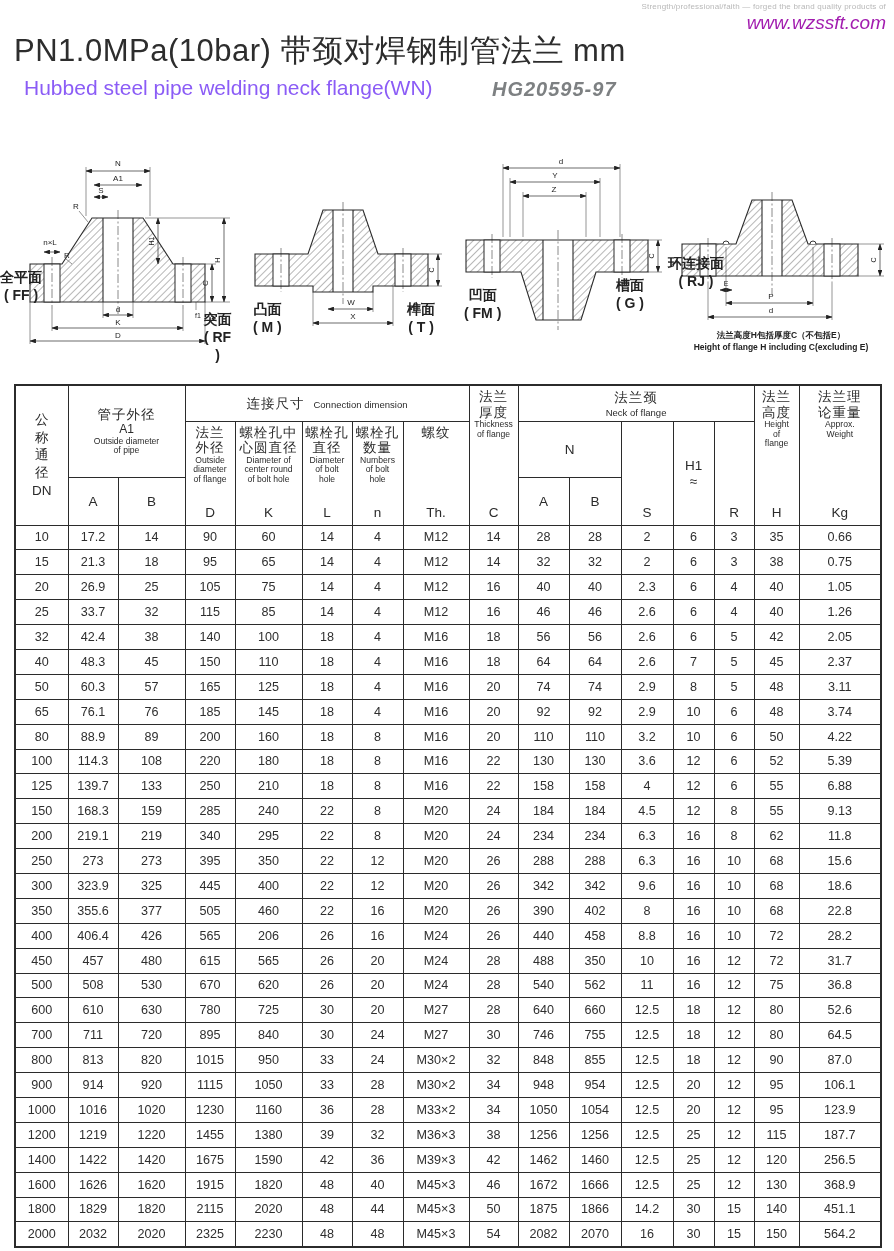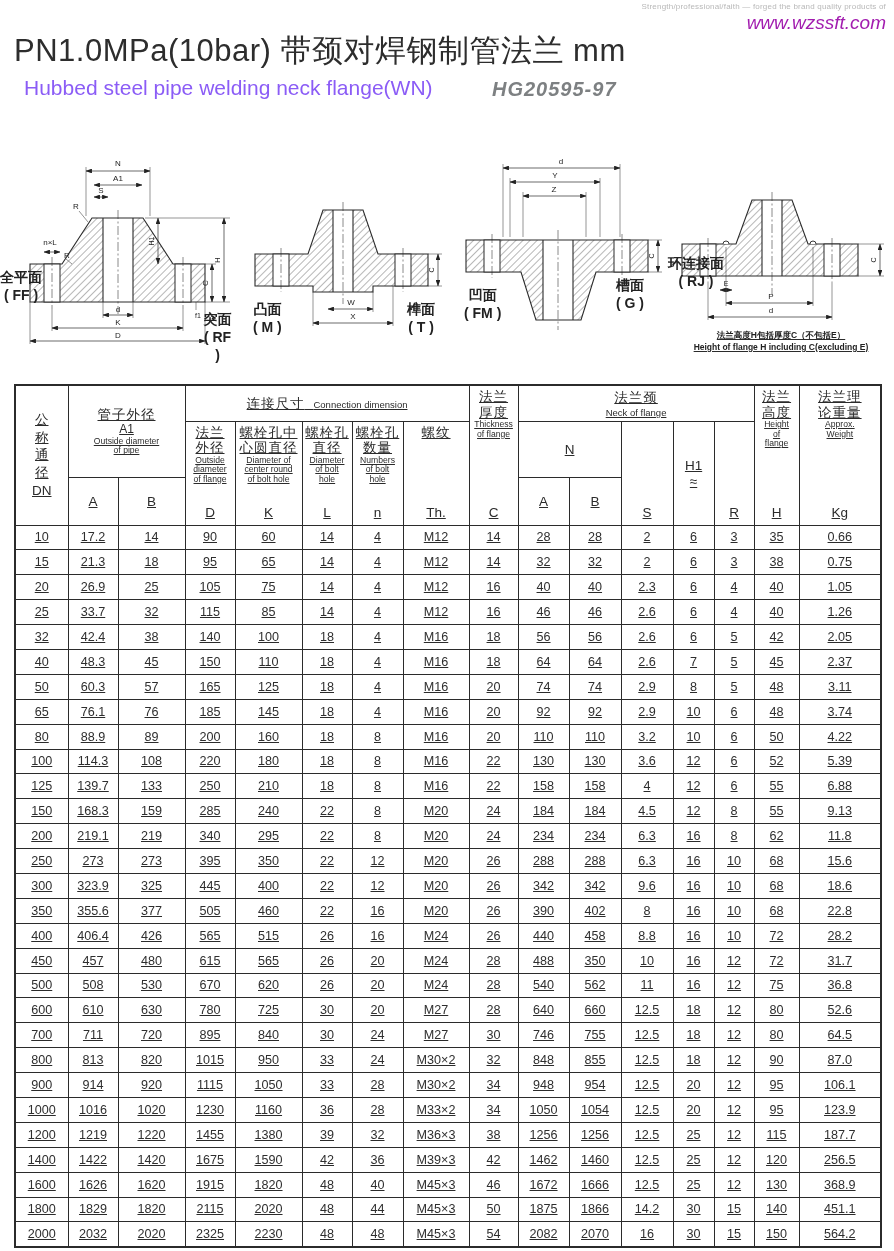--- a/index.html
+++ b/index.html
@@ -1,18 +1,18 @@
 <!DOCTYPE html>
 <html><head>
 <meta charset="utf-8">
 <style>
   * { margin:0; padding:0; box-sizing:border-box; }
   html,body { background:#ffffff; }
   body { width:894px; height:1251px; font-family:"Liberation Sans","DejaVu Sans",sans-serif; color:#2b2b2b; overflow:hidden; }
-  .page { position:relative; width:894px; height:1251px; background:#fff;text-decoration:underline; }
+  .page { position:relative; width:894px; height:1251px; background:#fff; }
 
   
   .tophead { position:relative; height:112px; }
   .tagline { position:absolute; top:2px; right:8px; font-size:8px; color:#b8b8b8; letter-spacing:.2px; }
   .website { position:absolute; top:12px; right:8px; font-size:19px; font-style:italic; color:#a21caf; }
   .title   { position:absolute; left:14px; top:30px; font-size:31px; color:#2d2d2d; letter-spacing:.5px; white-space:nowrap; }
   .subtitle{ position:absolute; left:24px; top:76px; font-size:21px; color:#8b5cf6; }
   .standard{ position:absolute; left:492px; top:78px; font-size:20px; font-style:italic; font-weight:bold; color:#7d8082; letter-spacing:1px; }
 
   
@@ -653,21 +653,21 @@
           <td>16</td>
           <td>10</td>
           <td>68</td>
           <td>22.8</td>
         </tr>
         <tr>
           <td>400</td>
           <td>406.4</td>
           <td>426</td>
           <td>565</td>
-          <td>515</td>
+          <td>206</td>
           <td>26</td>
           <td>16</td>
           <td>M24</td>
           <td>26</td>
           <td>440</td>
           <td>458</td>
           <td>8.8</td>
           <td>16</td>
           <td>10</td>
           <td>72</td>

